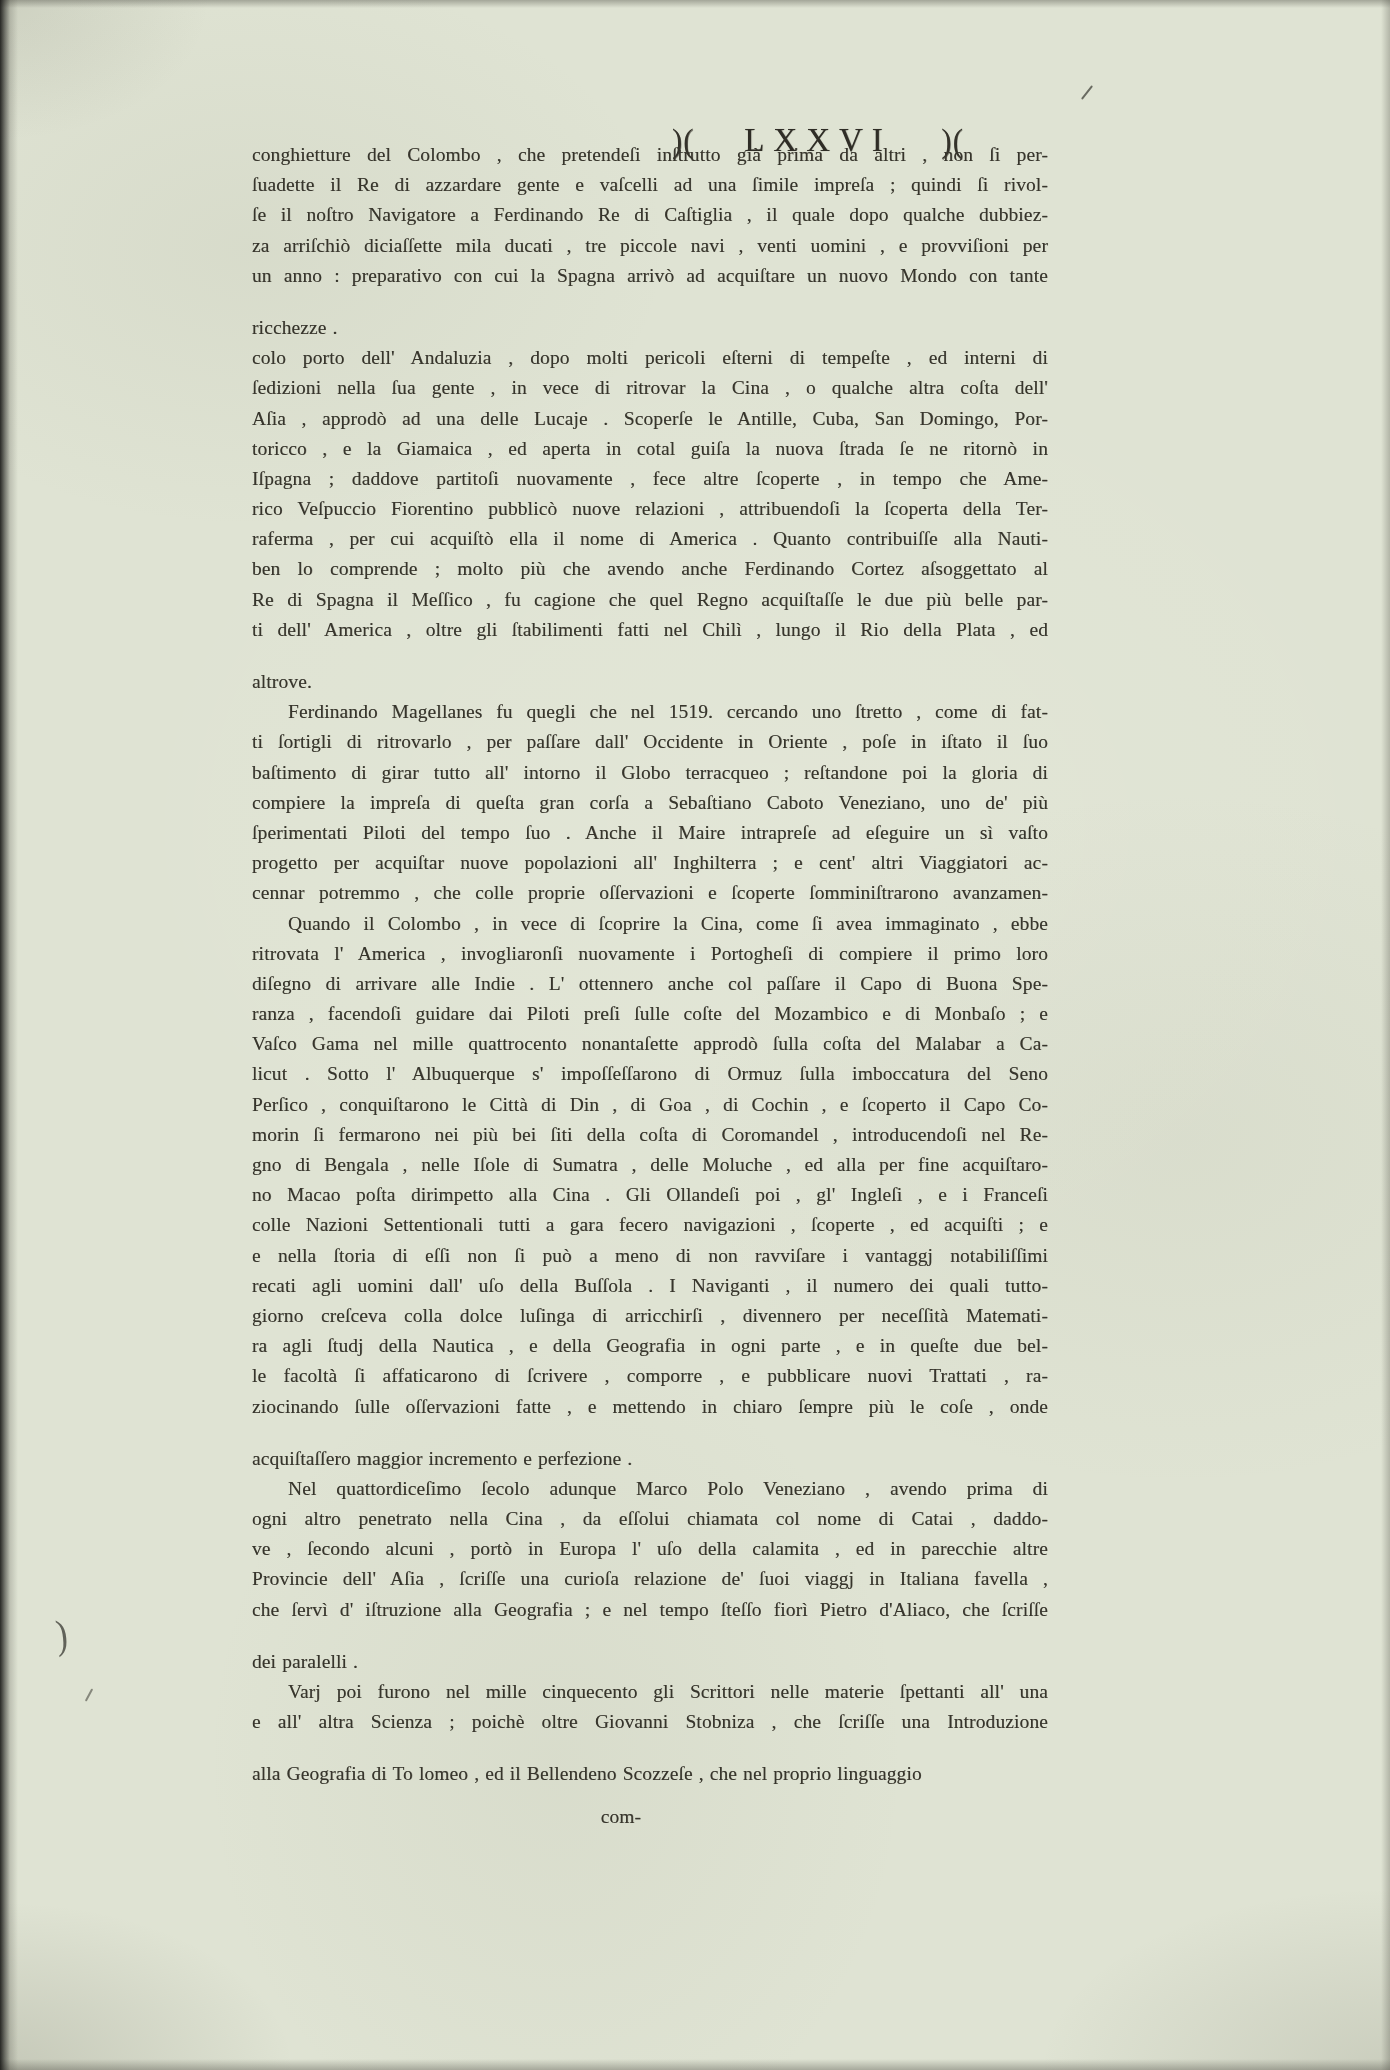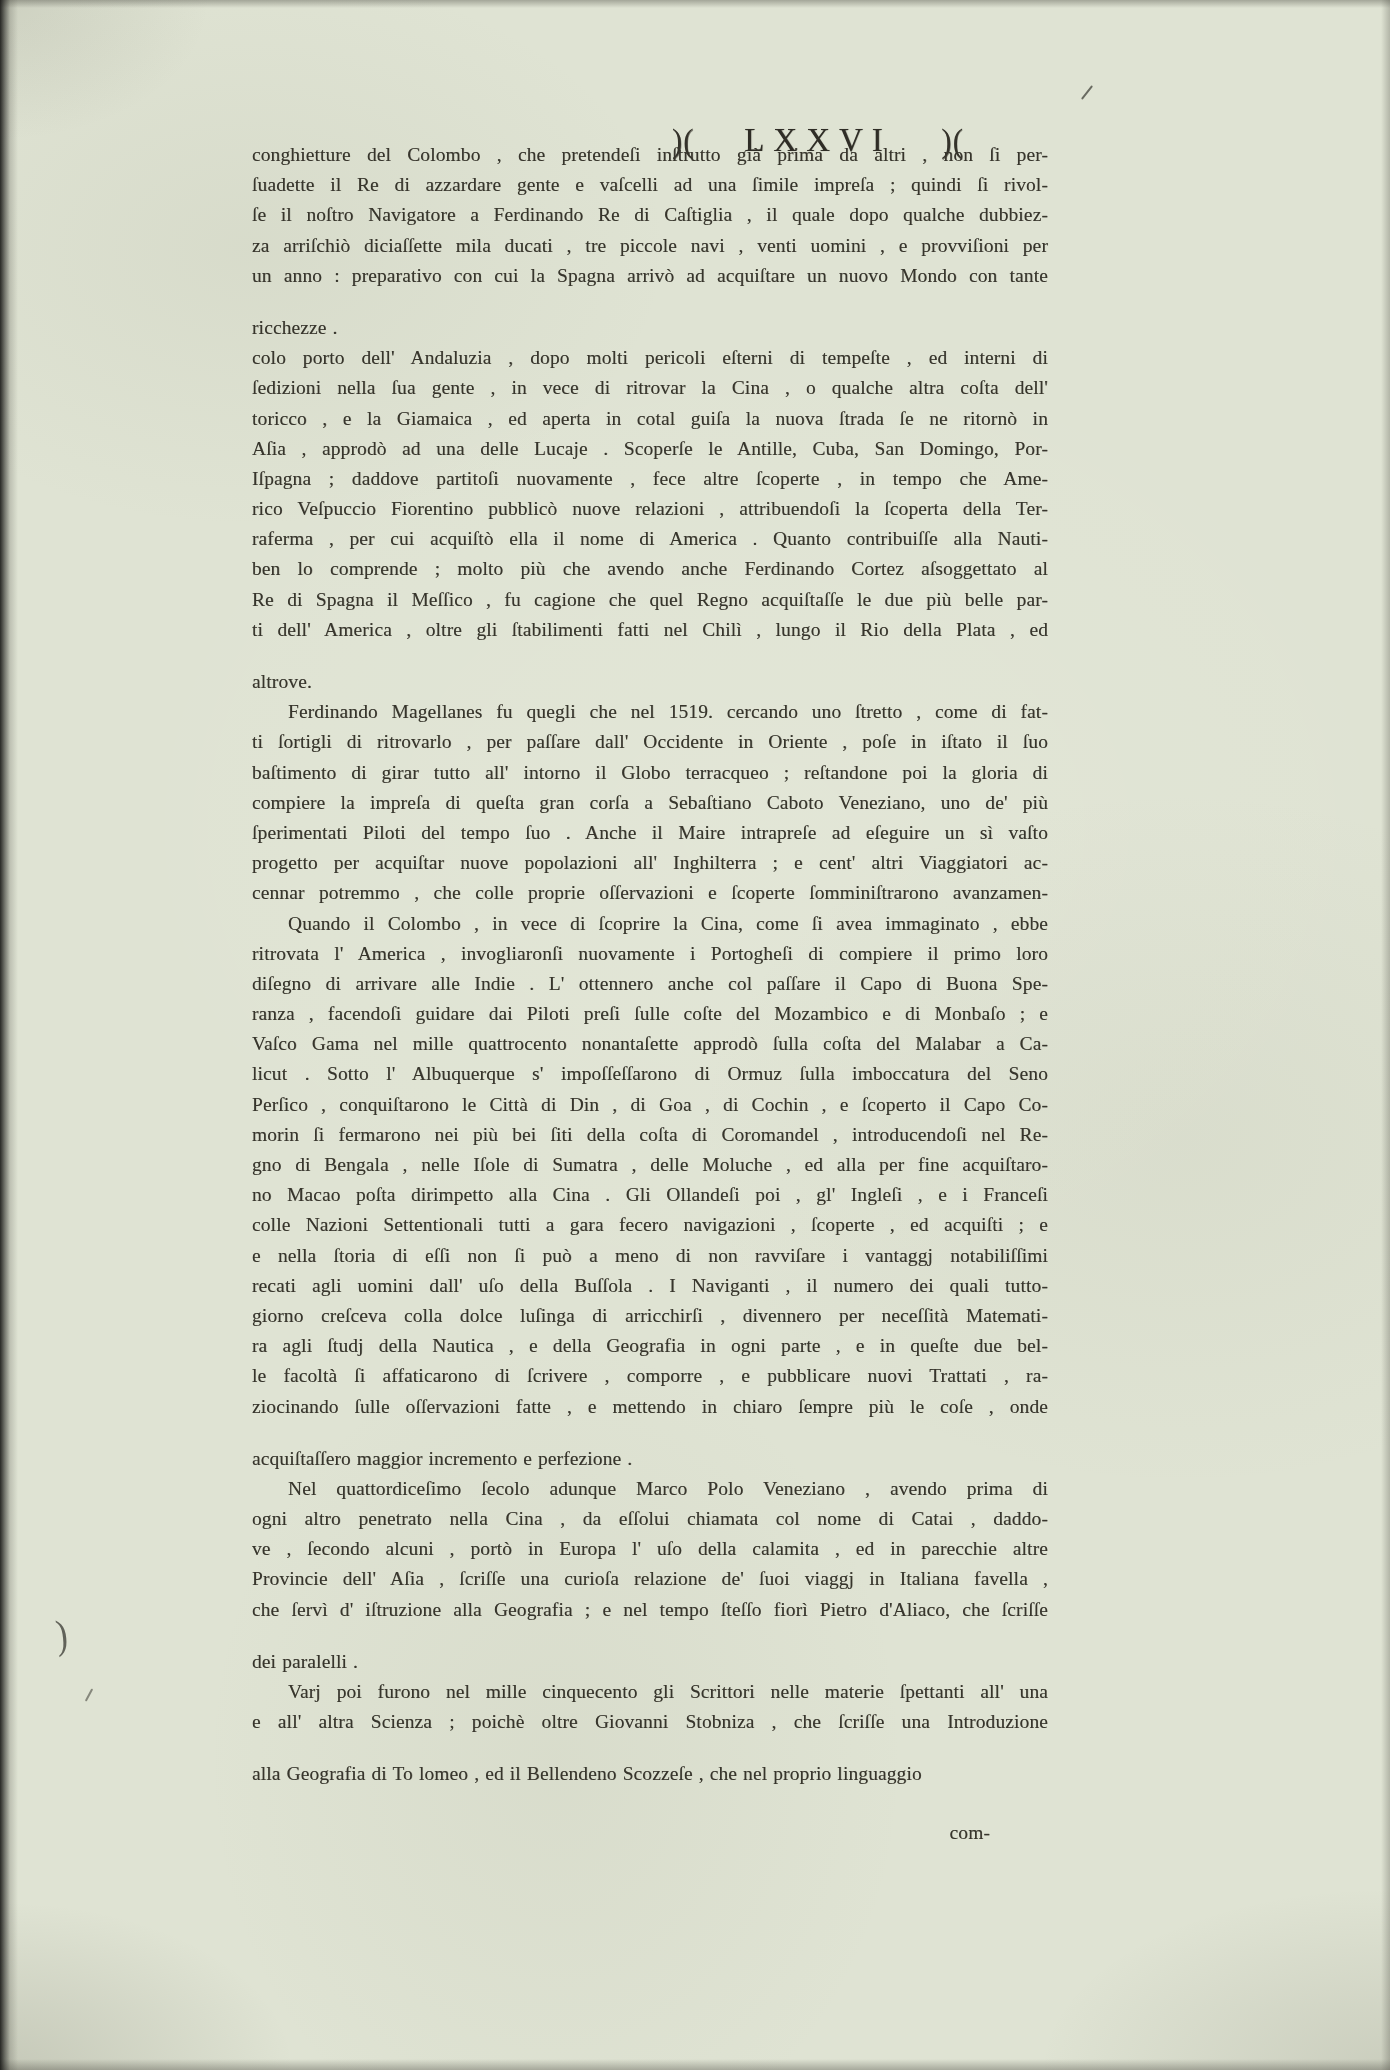--- a/index.html
+++ b/index.html
@@ -54,22 +54,22 @@
   }
   .line {
     height: 30.2px; line-height: 30.2px;
     text-align: justify;
     text-align-last: justify;
     white-space: normal;
   }
   .line.end { text-align-last: left; margin-top: 22px; }
   .line.indent { text-indent: 36px; }
   .catchword {
-    margin-top: 28px;
-    text-align: right;
+    margin-top: 12px;
+    text-align: center;
     padding-right: 58px;
     line-height: 30px;
   }
   .mark-margin-bracket {
     position: absolute; left: 56px; top: 1616px;
     font-size: 34px; color: rgba(55,55,48,0.75);
     transform: rotate(-6deg) scaleY(1.2);
   }
   .mark-margin-tick {
     position: absolute; left: 88px; top: 1688px;
@@ -102,22 +102,22 @@
   <div class="text-block">
 
   <div class="line">conghietture del Colombo , che pretendeſi inſtrutto già prima da altri , non ſi per-</div>
       <div class="line">ſuadette il Re di azzardare gente e vaſcelli ad una ſimile impreſa ; quindi ſi rivol-</div>
       <div class="line">ſe il noſtro Navigatore a Ferdinando Re di Caſtiglia , il quale dopo qualche dubbiez-</div>
       <div class="line">za arriſchiò diciaſſette mila ducati , tre piccole navi , venti uomini , e provviſioni per</div>
       <div class="line">un anno : preparativo con cui la Spagna arrivò ad acquiſtare un nuovo Mondo con tante</div>
       <div class="line end">ricchezze .</div>
       <div class="line">colo porto dell' Andaluzia , dopo molti pericoli eſterni di tempeſte , ed interni di</div>
       <div class="line">ſedizioni nella ſua gente , in vece di ritrovar la Cina , o qualche altra coſta dell'</div>
+      <div class="line">Aſia , approdò ad una delle Lucaje . Scoperſe le Antille, Cuba, San Domingo, Por-</div>
       <div class="line">toricco , e la Giamaica , ed aperta in cotal guiſa la nuova ſtrada ſe ne ritornò in</div>
-      <div class="line">Aſia , approdò ad una delle Lucaje . Scoperſe le Antille, Cuba, San Domingo, Por-</div>
       <div class="line">Iſpagna ; daddove partitoſi nuovamente , fece altre ſcoperte , in tempo che Ame-</div>
       <div class="line">rico Veſpuccio Fiorentino pubblicò nuove relazioni , attribuendoſi la ſcoperta della Ter-</div>
       <div class="line">raferma , per cui acquiſtò ella il nome di America . Quanto contribuiſſe alla Nauti-</div>
       <div class="line">ben lo comprende ; molto più che avendo anche Ferdinando Cortez aſsoggettato al</div>
       <div class="line">Re di Spagna il Meſſico , fu cagione che quel Regno acquiſtaſſe le due più belle par-</div>
       <div class="line">ti dell' America , oltre gli ſtabilimenti fatti nel Chilì , lungo il Rio della Plata , ed</div>
       <div class="line end">altrove.</div>
       <div class="line indent">Ferdinando Magellanes fu quegli che nel 1519. cercando uno ſtretto , come di fat-</div>
       <div class="line">ti ſortigli di ritrovarlo , per paſſare dall' Occidente in Oriente , poſe in iſtato il ſuo</div>
       <div class="line">baſtimento di girar tutto all' intorno il Globo terracqueo ; reſtandone poi la gloria di</div>

